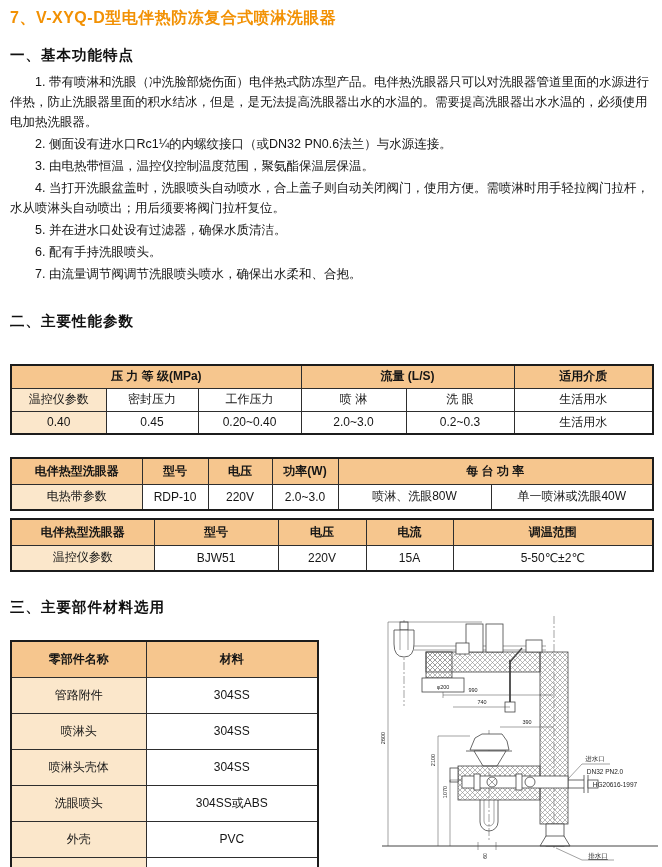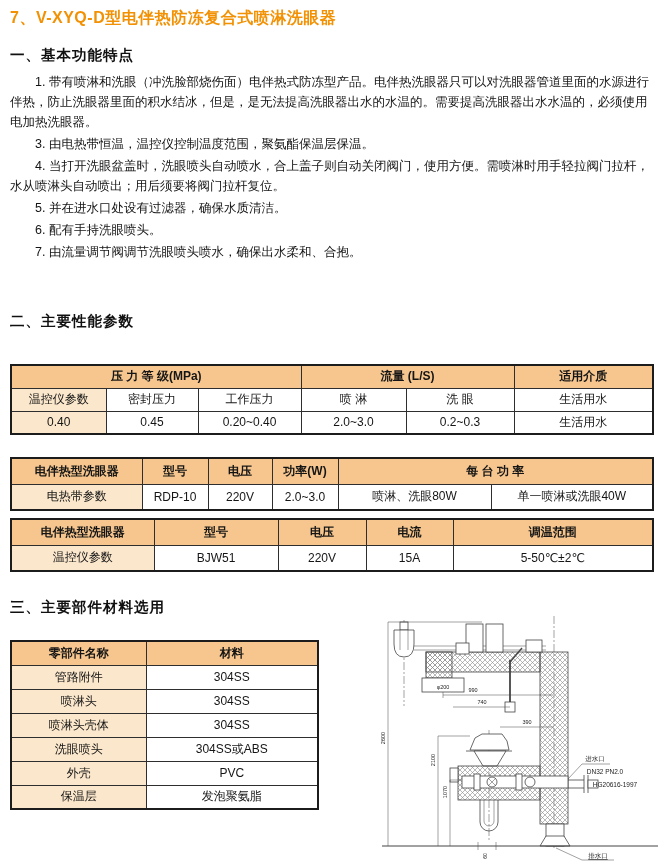--- a/index.html
+++ b/index.html
@@ -36,34 +36,35 @@
     border: 1px solid #2e2e2e;
     text-align: center; vertical-align: middle;
     font-size: 12px; white-space: nowrap; overflow: hidden;
     color: #151515;
   }
   th { background: #f6c68e; font-weight: bold; }
   td { font-weight: normal; }
   td.light { background: #fbe7cb; }
   .t1 th, .t1 td { height: 23px; }
   .t2 th, .t2 td, .t3 th, .t3 td { height: 26px; }
-  .t4 th, .t4 td { height: 24px; }
+  .t4 th, .t4 td { height: 36px; }
   svg text { fill: #222; font-family: "Liberation Sans", "DejaVu Sans", sans-serif; }
 </style>
 </head>
 <body>
 
 <div class="page">
 
   <div class="doc-title">7、V-XYQ-D型电伴热防冻复合式喷淋洗眼器</div>
 
   <div class="sec-heading" style="top:46px">一、基本功能特点</div>
 
   <div class="features">
     <p>1. 带有喷淋和洗眼（冲洗脸部烧伤面）电伴热式防冻型产品。电伴热洗眼器只可以对洗眼器管道里面的水源进行伴热，防止洗眼器里面的积水结冰，但是，是无法提高洗眼器出水的水温的。需要提高洗眼器出水水温的，必须使用电加热洗眼器。</p>
+    <p>2. 侧面设有进水口Rc1¼的内螺纹接口（或DN32 PN0.6法兰）与水源连接。</p>
     <p>3. 由电热带恒温，温控仪控制温度范围，聚氨酯保温层保温。</p>
     <p>4. 当打开洗眼盆盖时，洗眼喷头自动喷水，合上盖子则自动关闭阀门，使用方便。需喷淋时用手轻拉阀门拉杆，水从喷淋头自动喷出；用后须要将阀门拉杆复位。</p>
     <p>5. 并在进水口处设有过滤器，确保水质清洁。</p>
     <p>6. 配有手持洗眼喷头。</p>
     <p>7. 由流量调节阀调节洗眼喷头喷水，确保出水柔和、合抱。</p>
   </div>
 
   <div class="sec-heading" style="top:312px">二、主要性能参数</div>
 
   <table class="t1" style="top:364px; width:642px">

